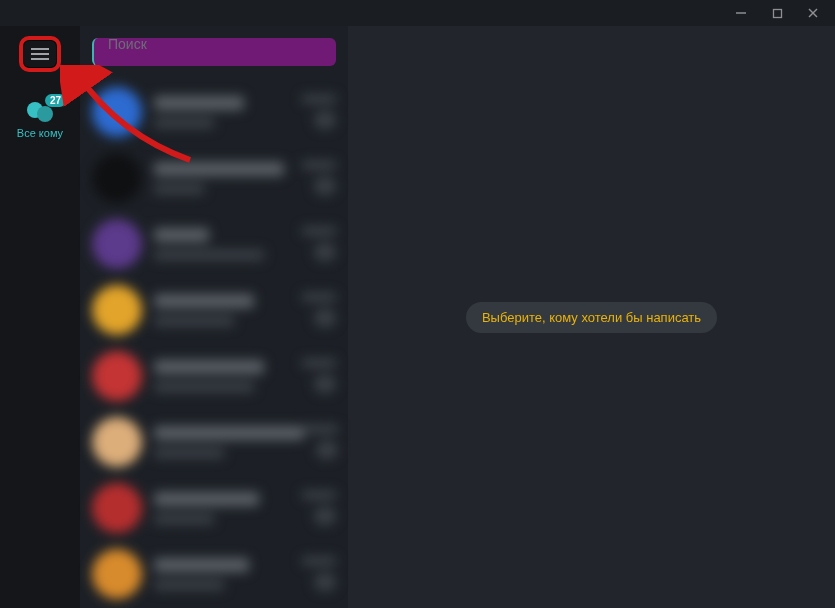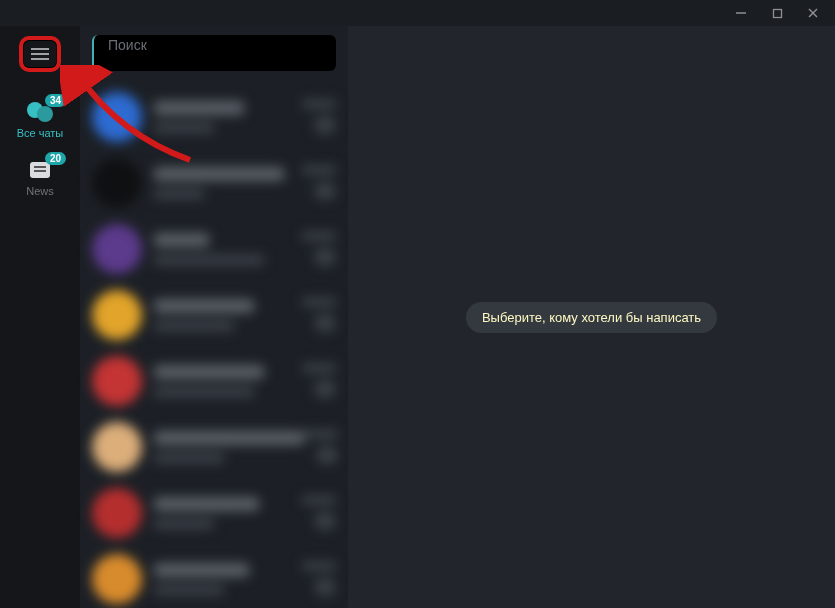--- a/index.html
+++ b/index.html
@@ -82,25 +82,25 @@
   .chatcol {
     width: 268px;
     background: #1c2026;
     display: flex;
     flex-direction: column;
   }
   .search-wrap {
     padding: 9px 12px;
   }
   .search {
-    background: #000000;
+    background: #701a75;
     border: none;
     outline: none;
     border-radius: 6px;
-    height: 36px;
+    height: 28px;
     width: 100%;
     color: #ccc;
     padding: 0 10px 16px 14px;
     font-size: 14px;
     border-left: 2px solid #43b0b3;
   }
   .search::placeholder { color: #6a6f75; }
   .chatlist {
     flex: 1;
     overflow: hidden;
@@ -146,21 +146,21 @@
   }
   .main {
     flex: 1;
     background: #22262c;
     display: flex;
     align-items: center;
     justify-content: center;
   }
   .placeholder-pill {
     background: #34393f;
-    color: #fef9c3;
+    color: #eab308;
     font-size: 13px;
     padding: 8px 16px;
     border-radius: 18px;
   }
   .arrow-svg {
     position: absolute;
     top: 65px;
     left: 60px;
     pointer-events: none;
   }
@@ -196,37 +196,26 @@
         <line x1="1" y1="12" x2="19" y2="12" stroke="#9ea2a7" stroke-width="2"></line>
       </svg>
     </div>
 
     <div class="folder active">
       <div class="folder-icon">
         <svg width="32" height="24">
           <circle cx="11" cy="10" r="8" fill="#37c0c4"></circle>
           <circle cx="21" cy="14" r="8" fill="#2a9a9e"></circle>
         </svg>
-        <span class="badge">34</span>
+        <span class="badge">27</span>
       </div>
-      <span>Все чаты</span>
+      <span>Все кому</span>
     </div>
 
 
-    <div class="folder">
-      <div class="folder-icon">
-        <svg width="32" height="24">
-          <rect x="6" y="4" width="20" height="16" rx="3" fill="#d9dbde"></rect>
-          <line x1="10" y1="9" x2="22" y2="9" stroke="#555" stroke-width="2"></line>
-          <line x1="10" y1="13" x2="22" y2="13" stroke="#555" stroke-width="2"></line>
-        </svg>
-        <span class="badge">20</span>
-      </div>
-      <span>News</span>
-    </div>
 
   </div>
 
   <div class="chatcol">
     <div class="search-wrap">
       <input class="search" placeholder="Поиск" style="">
     </div>
     <div class="chatlist" id="chatlist">
         <div class="chat">
           <div class="avatar" style="background:#2d6bd1"></div>

